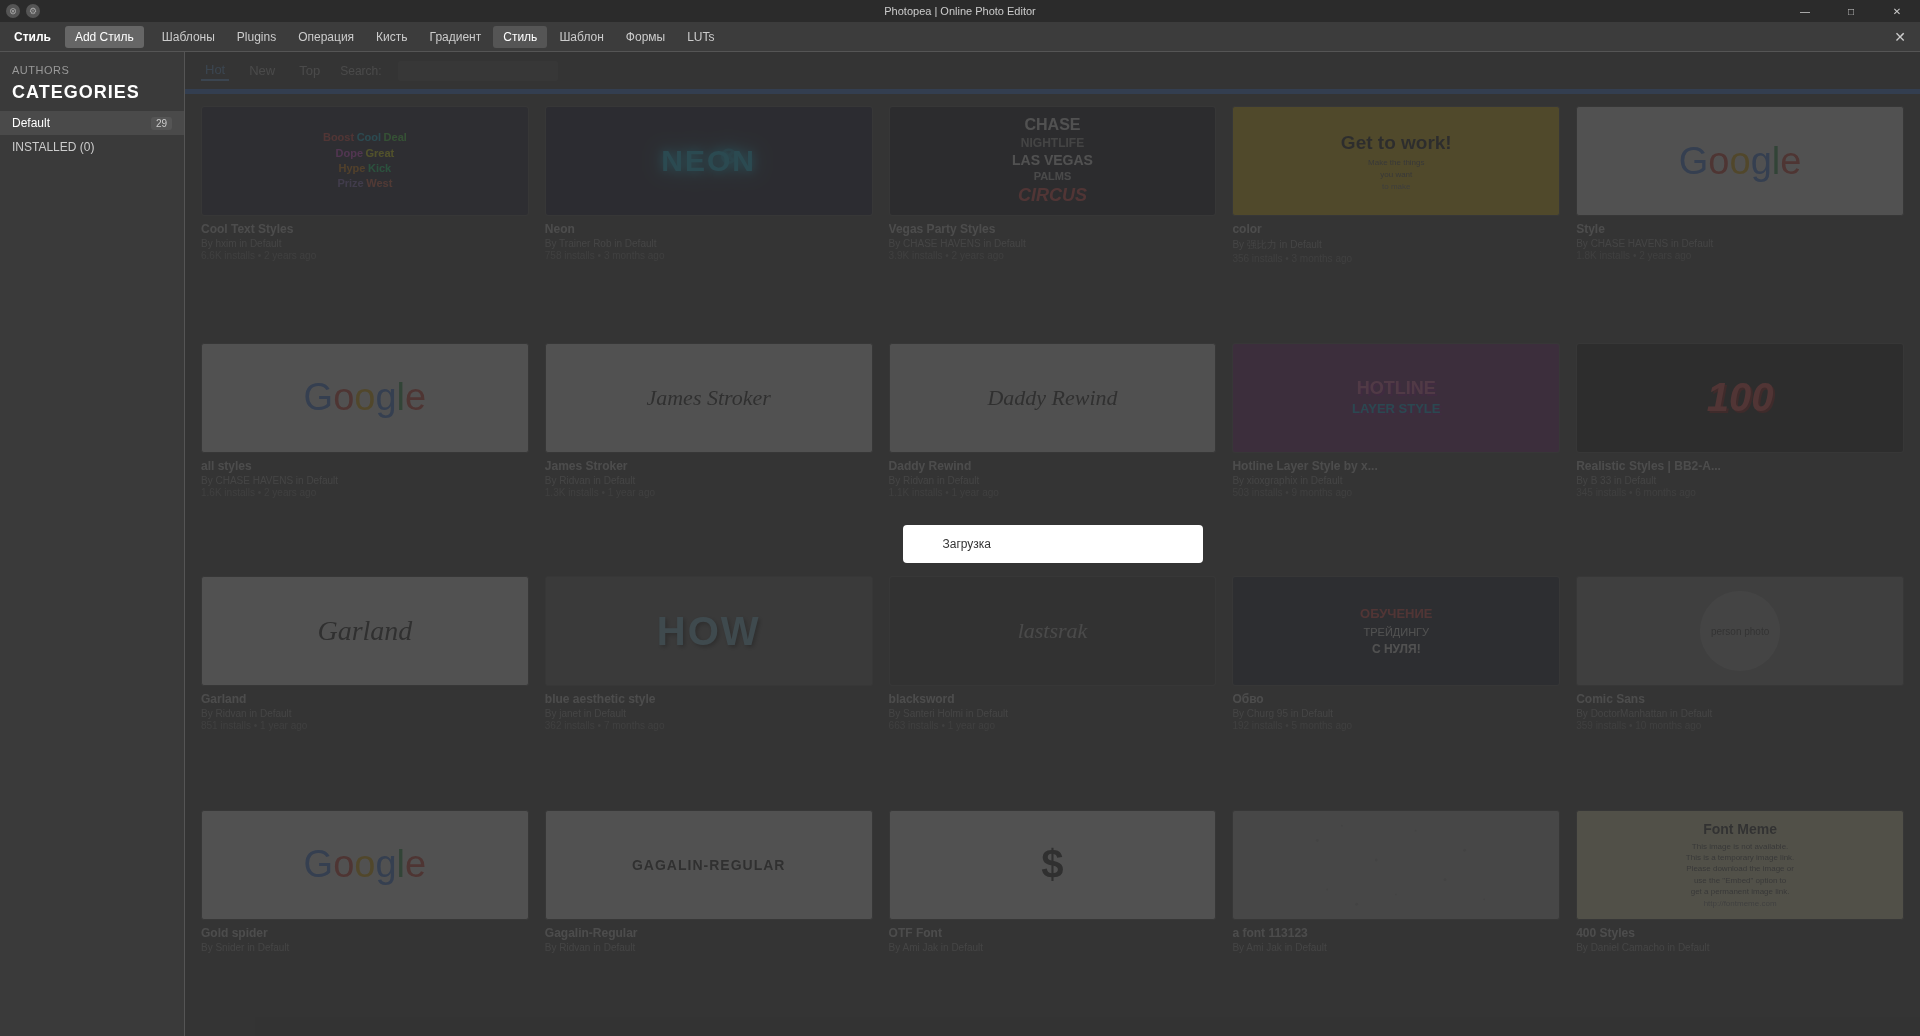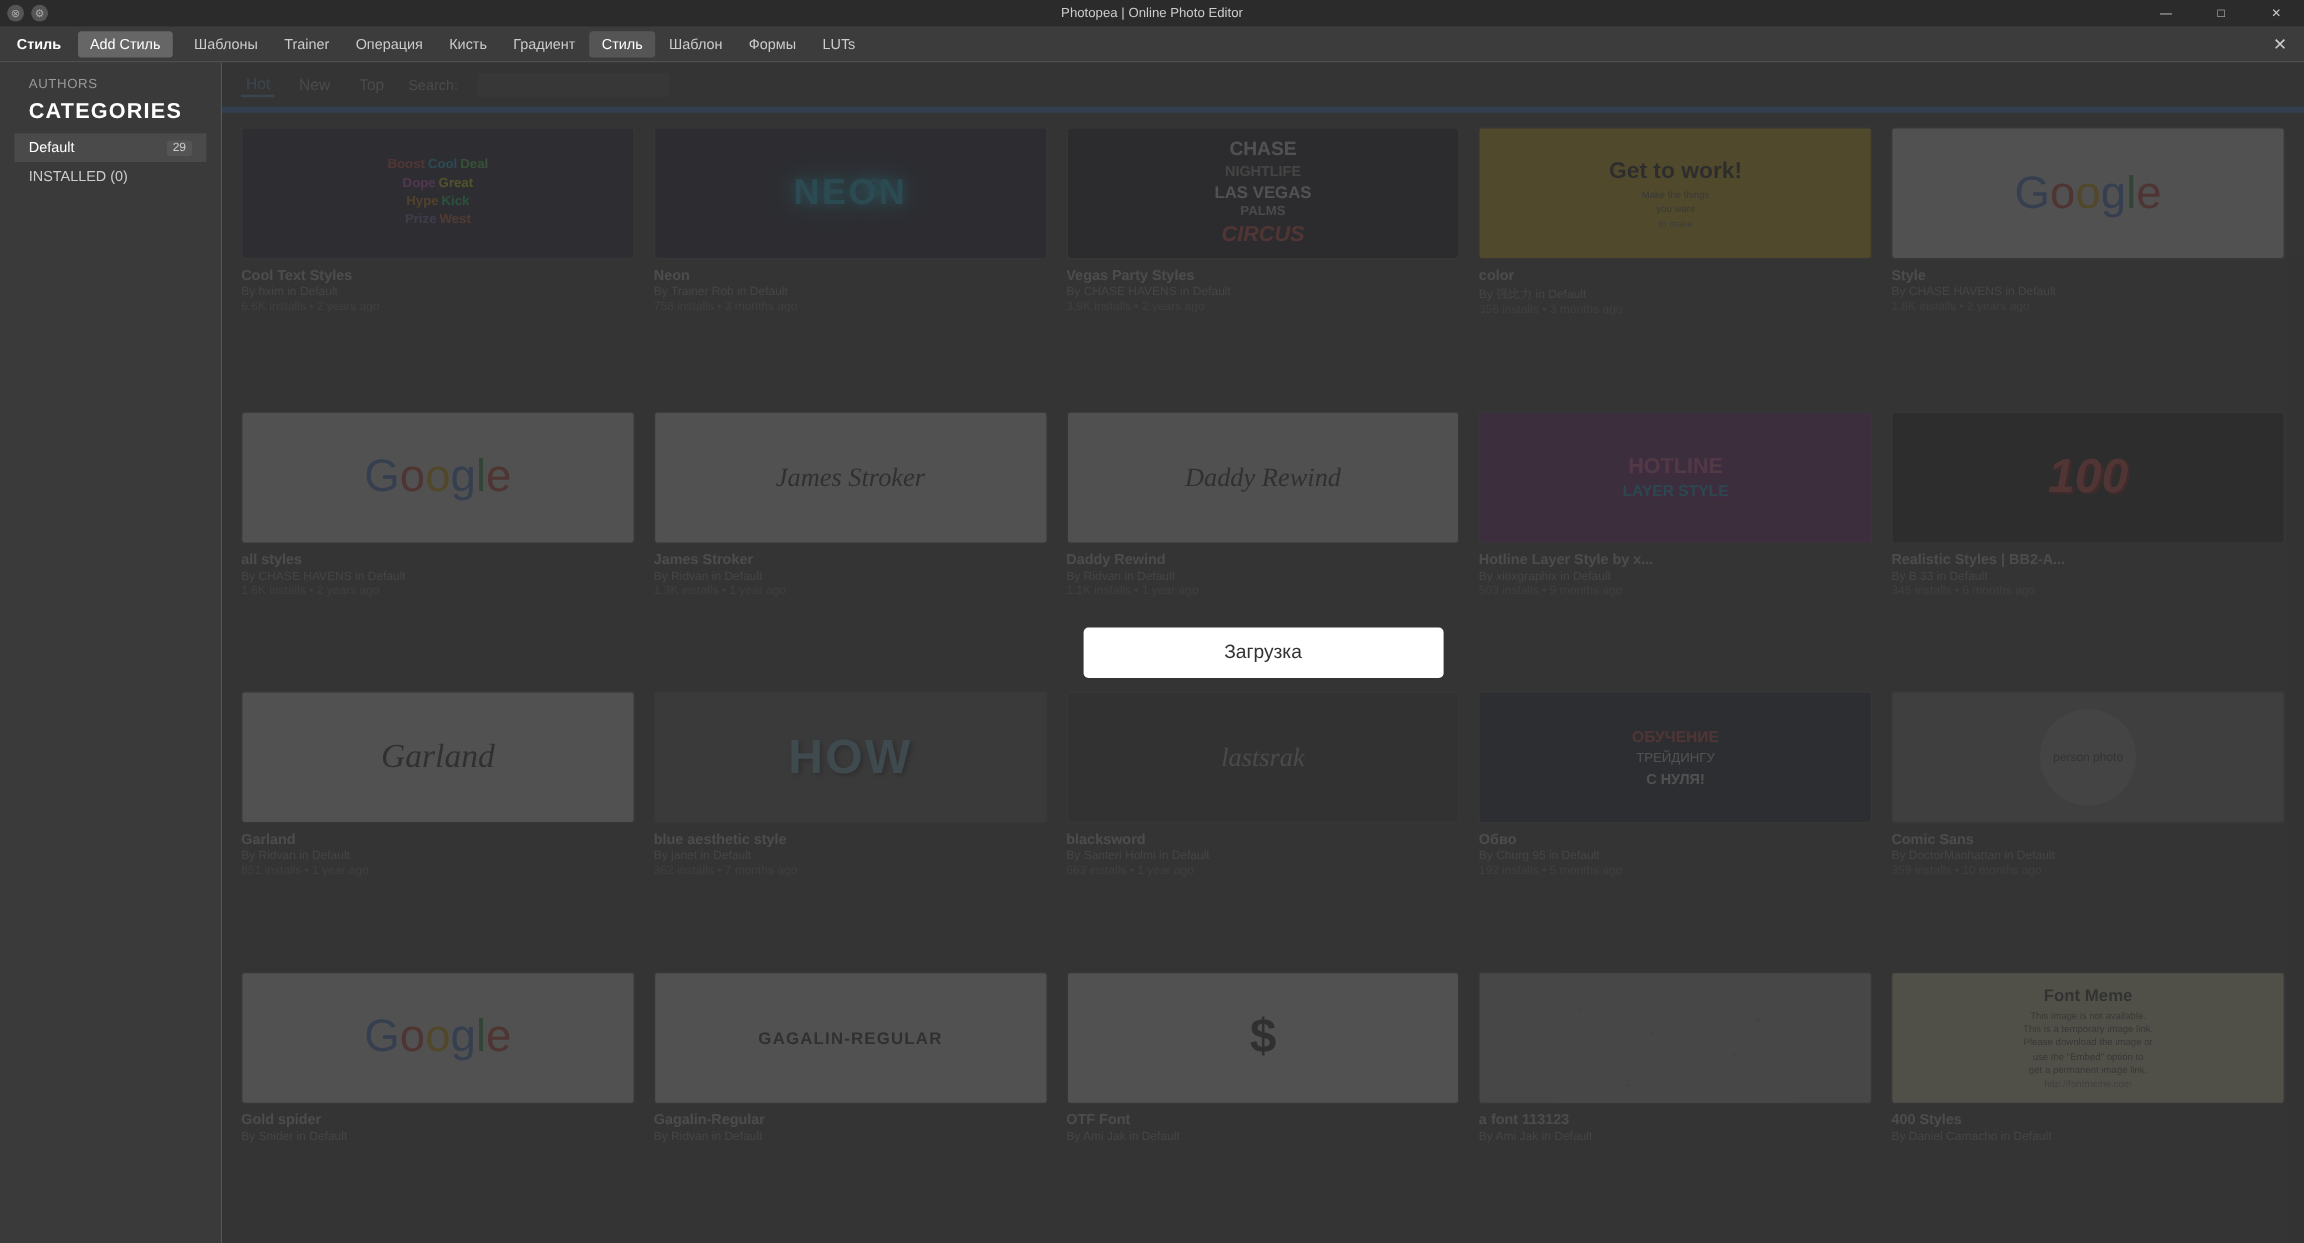--- a/index.html
+++ b/index.html
@@ -75,21 +75,21 @@
     .panel-container {
       display: flex;
       height: calc(1036px - 52px);
     }
 
     
     .sidebar {
       width: 185px;
       background: #3a3a3a;
       border-right: 1px solid #555;
-      padding: 8px 12px;
+      padding: 8px 0;
       flex-shrink: 0;
     }
     .sidebar-section-title {
       padding: 4px 12px;
       font-size: 11px;
       color: #999;
       letter-spacing: 0.5px;
     }
     .sidebar-title {
       padding: 2px 12px 8px;
@@ -211,23 +211,22 @@
       display: flex;
       align-items: center;
       justify-content: center;
       z-index: 100;
     }
     .loading-box {
       background: #fff;
       border-radius: 4px;
       padding: 12px 40px;
       color: #333;
-      font-size: 16px;
+      font-size: 12px;
       min-width: 300px;
-      text-align: center;
     }
 
     
     .grid-container::-webkit-scrollbar { width: 8px; }
     .grid-container::-webkit-scrollbar-track { background: #333; }
     .grid-container::-webkit-scrollbar-thumb { background: #666; border-radius: 4px; }
 
     
     .thumb-cool-text {
       background: #1a1a2e;
@@ -394,21 +393,21 @@
     <div class="titlebar-btn">□</div>
     <div class="titlebar-btn close">✕</div>
   </div>
 </div>
 
 <div class="menubar">
   <span class="menu-item" style="font-weight:bold;color:#fff;margin-right:4px;">Стиль</span>
   <span class="menu-item active" style="background:#666;border-radius:3px;">Add Стиль</span>
   <div style="flex:1;display:flex;gap:2px;margin-left:8px;">
     <span class="menu-item">Шаблоны</span>
-    <span class="menu-item">Trainer</span>
+    <span class="menu-item">Plugins</span>
     <span class="menu-item">Операция</span>
     <span class="menu-item">Кисть</span>
     <span class="menu-item">Градиент</span>
     <span class="menu-item active" style="background:#555;color:#fff;">Стиль</span>
     <span class="menu-item">Шаблон</span>
     <span class="menu-item">Формы</span>
     <span class="menu-item">LUTs</span>
   </div>
   <span style="margin-left:auto;cursor:pointer;padding:4px 10px;color:#ccc;font-size:14px;">✕</span>
 </div>

